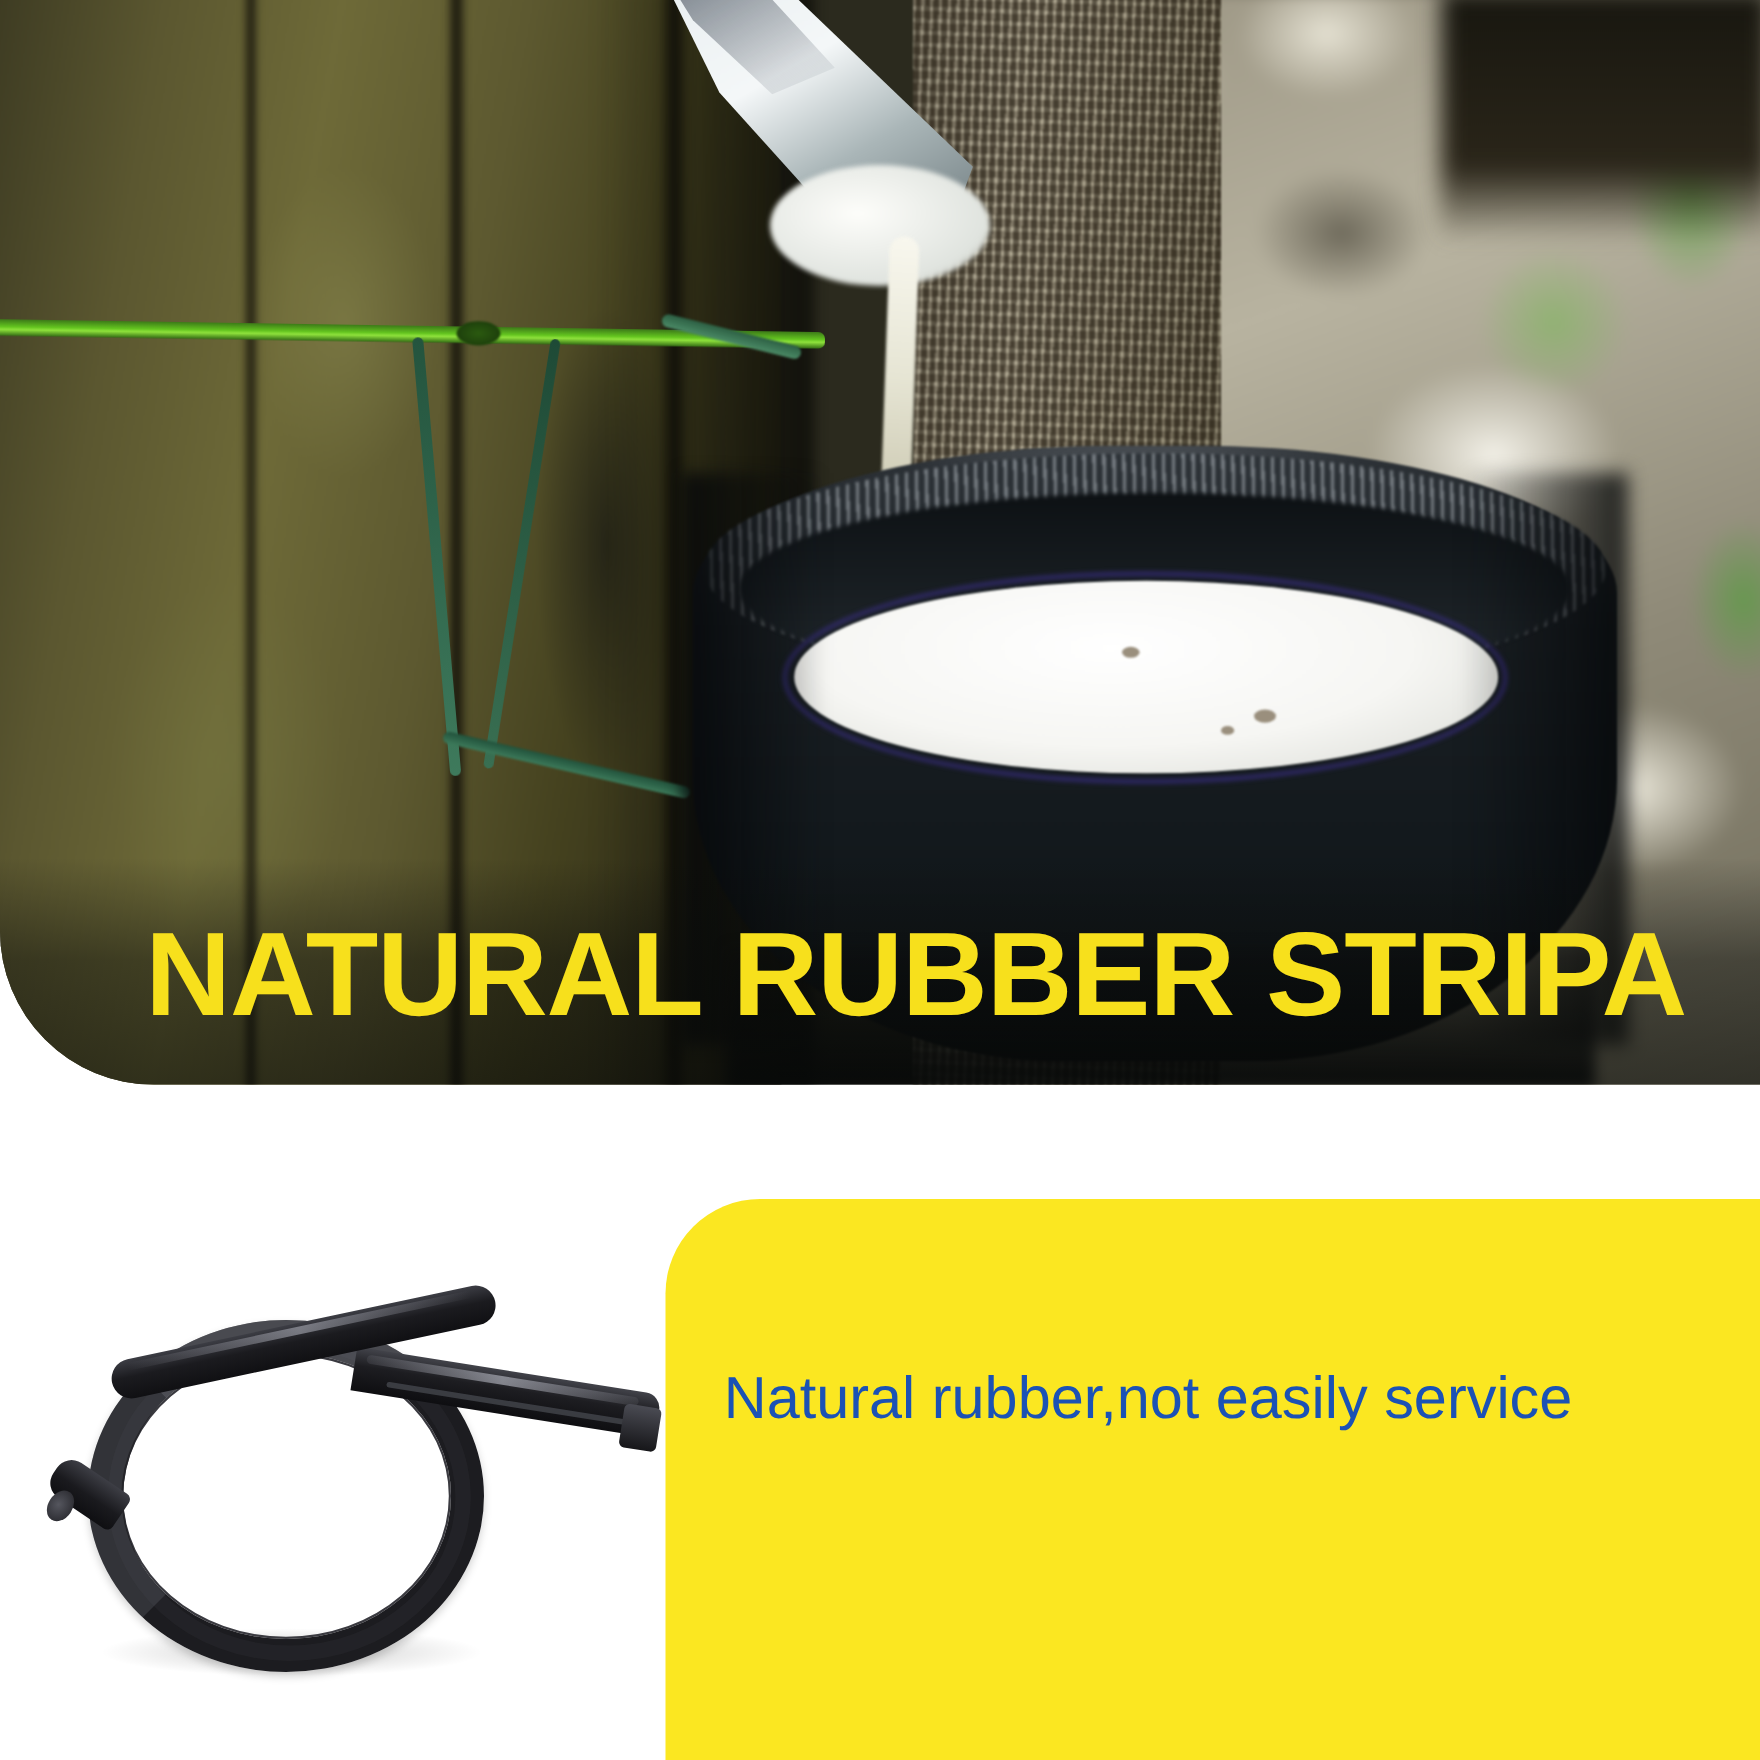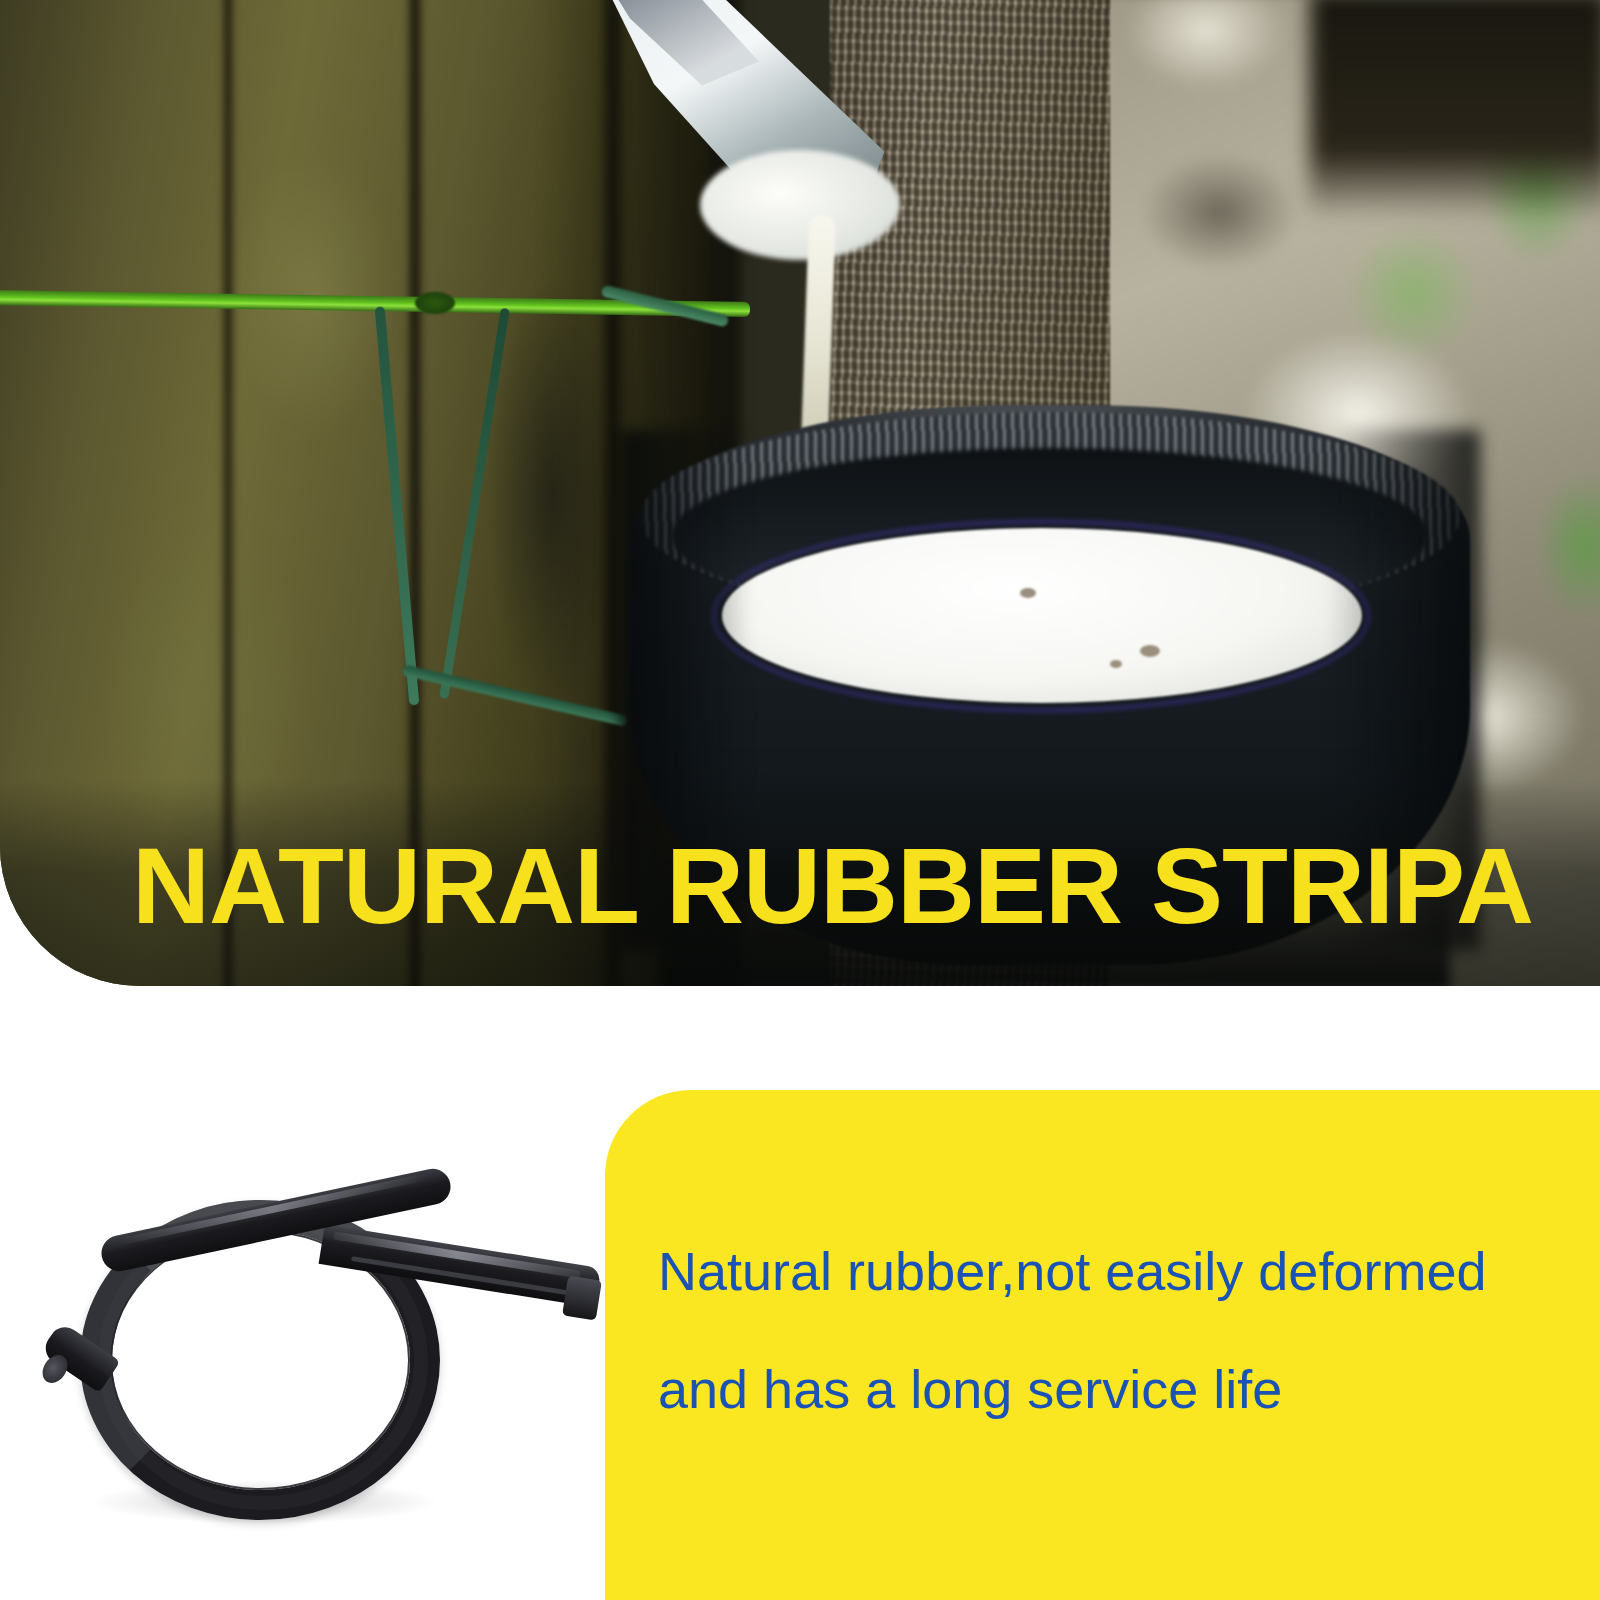--- a/index.html
+++ b/index.html
@@ -332,22 +332,21 @@
     <div class="ph" id="bowl-base-dark"></div>
 
     <div class="ph" id="headline-band"></div>
 
     <div id="headline">NATURAL RUBBER STRIPA</div>
   </div>
 
   <div id="yellow-panel"></div>
 
   <div id="feature-text">
-    <div>Natural rubber,not easily deformed</div>
-    <div>and has a long service life</div>
+    <div>Natural rubber,not easily service</div>
   </div>
 
   <div id="product">
     <div class="rb" id="coil-shadow"></div>
     <div class="rb" id="coil"></div>
     <div class="rb" id="coil2"></div>
     <div class="rb" id="coil-hi"></div>
     <div class="rb" id="tail"></div>
     <div class="rb" id="tail-groove"></div>
     <div class="rb" id="tail-hi"></div>

